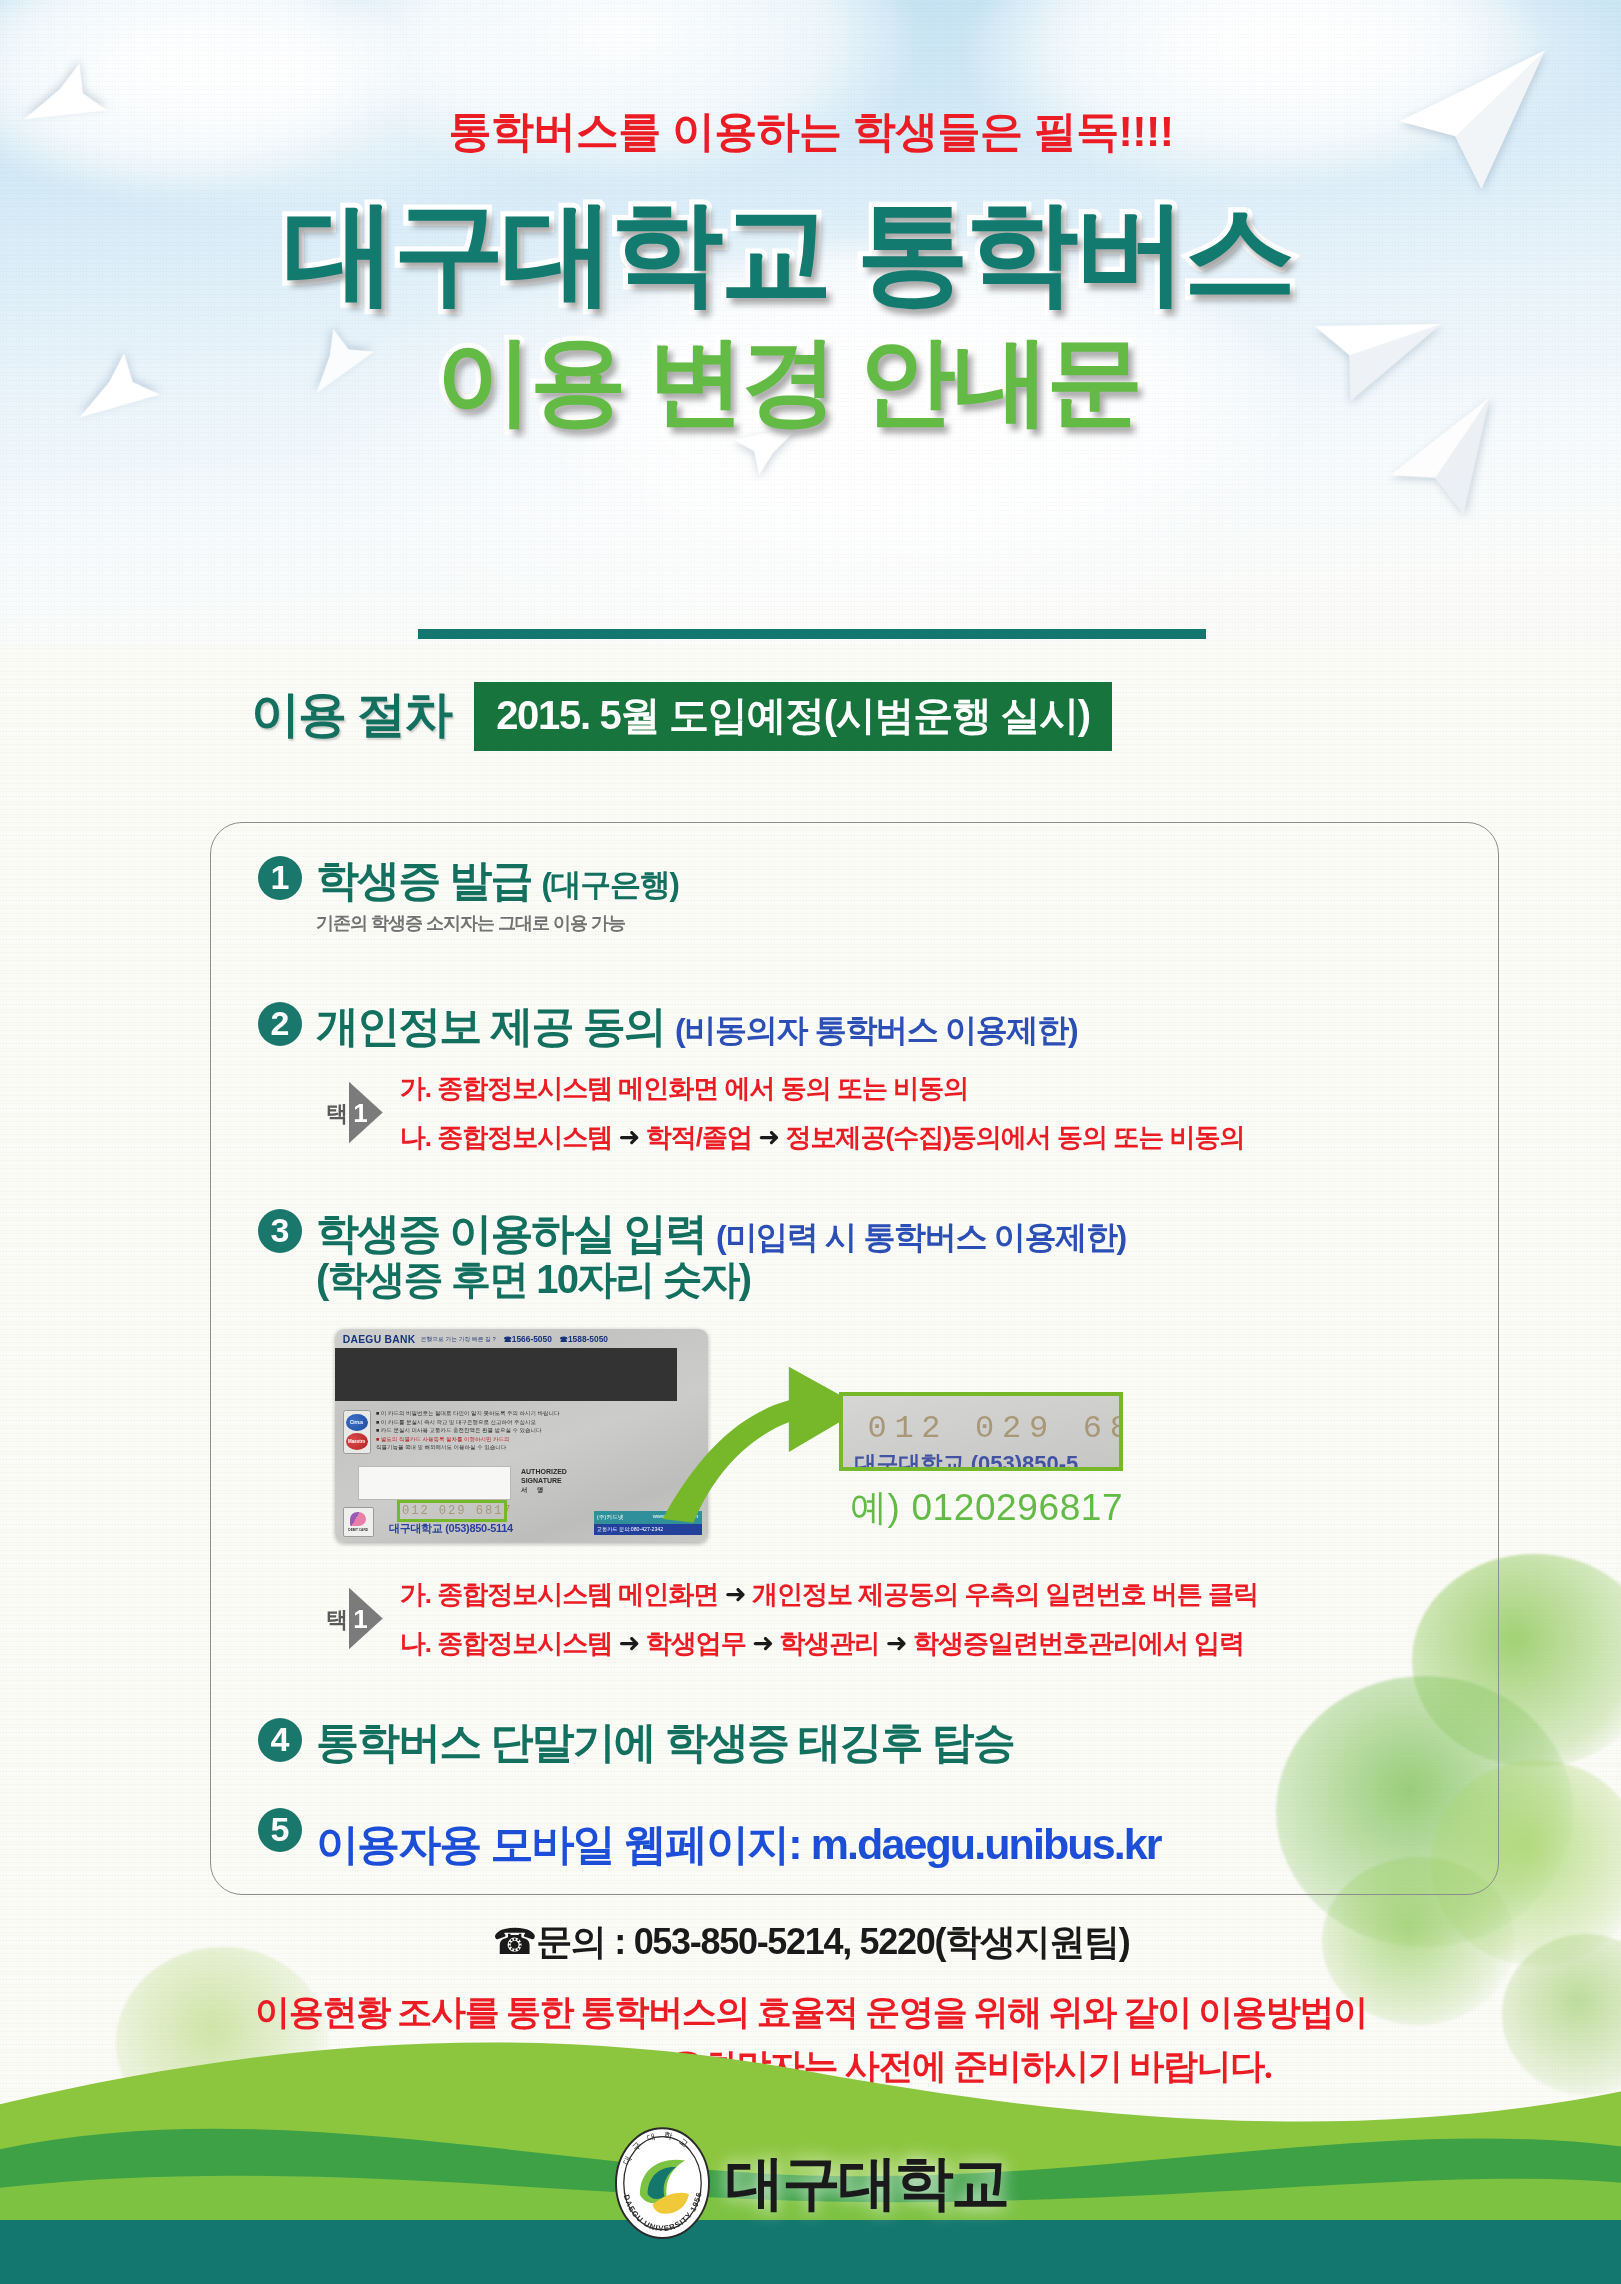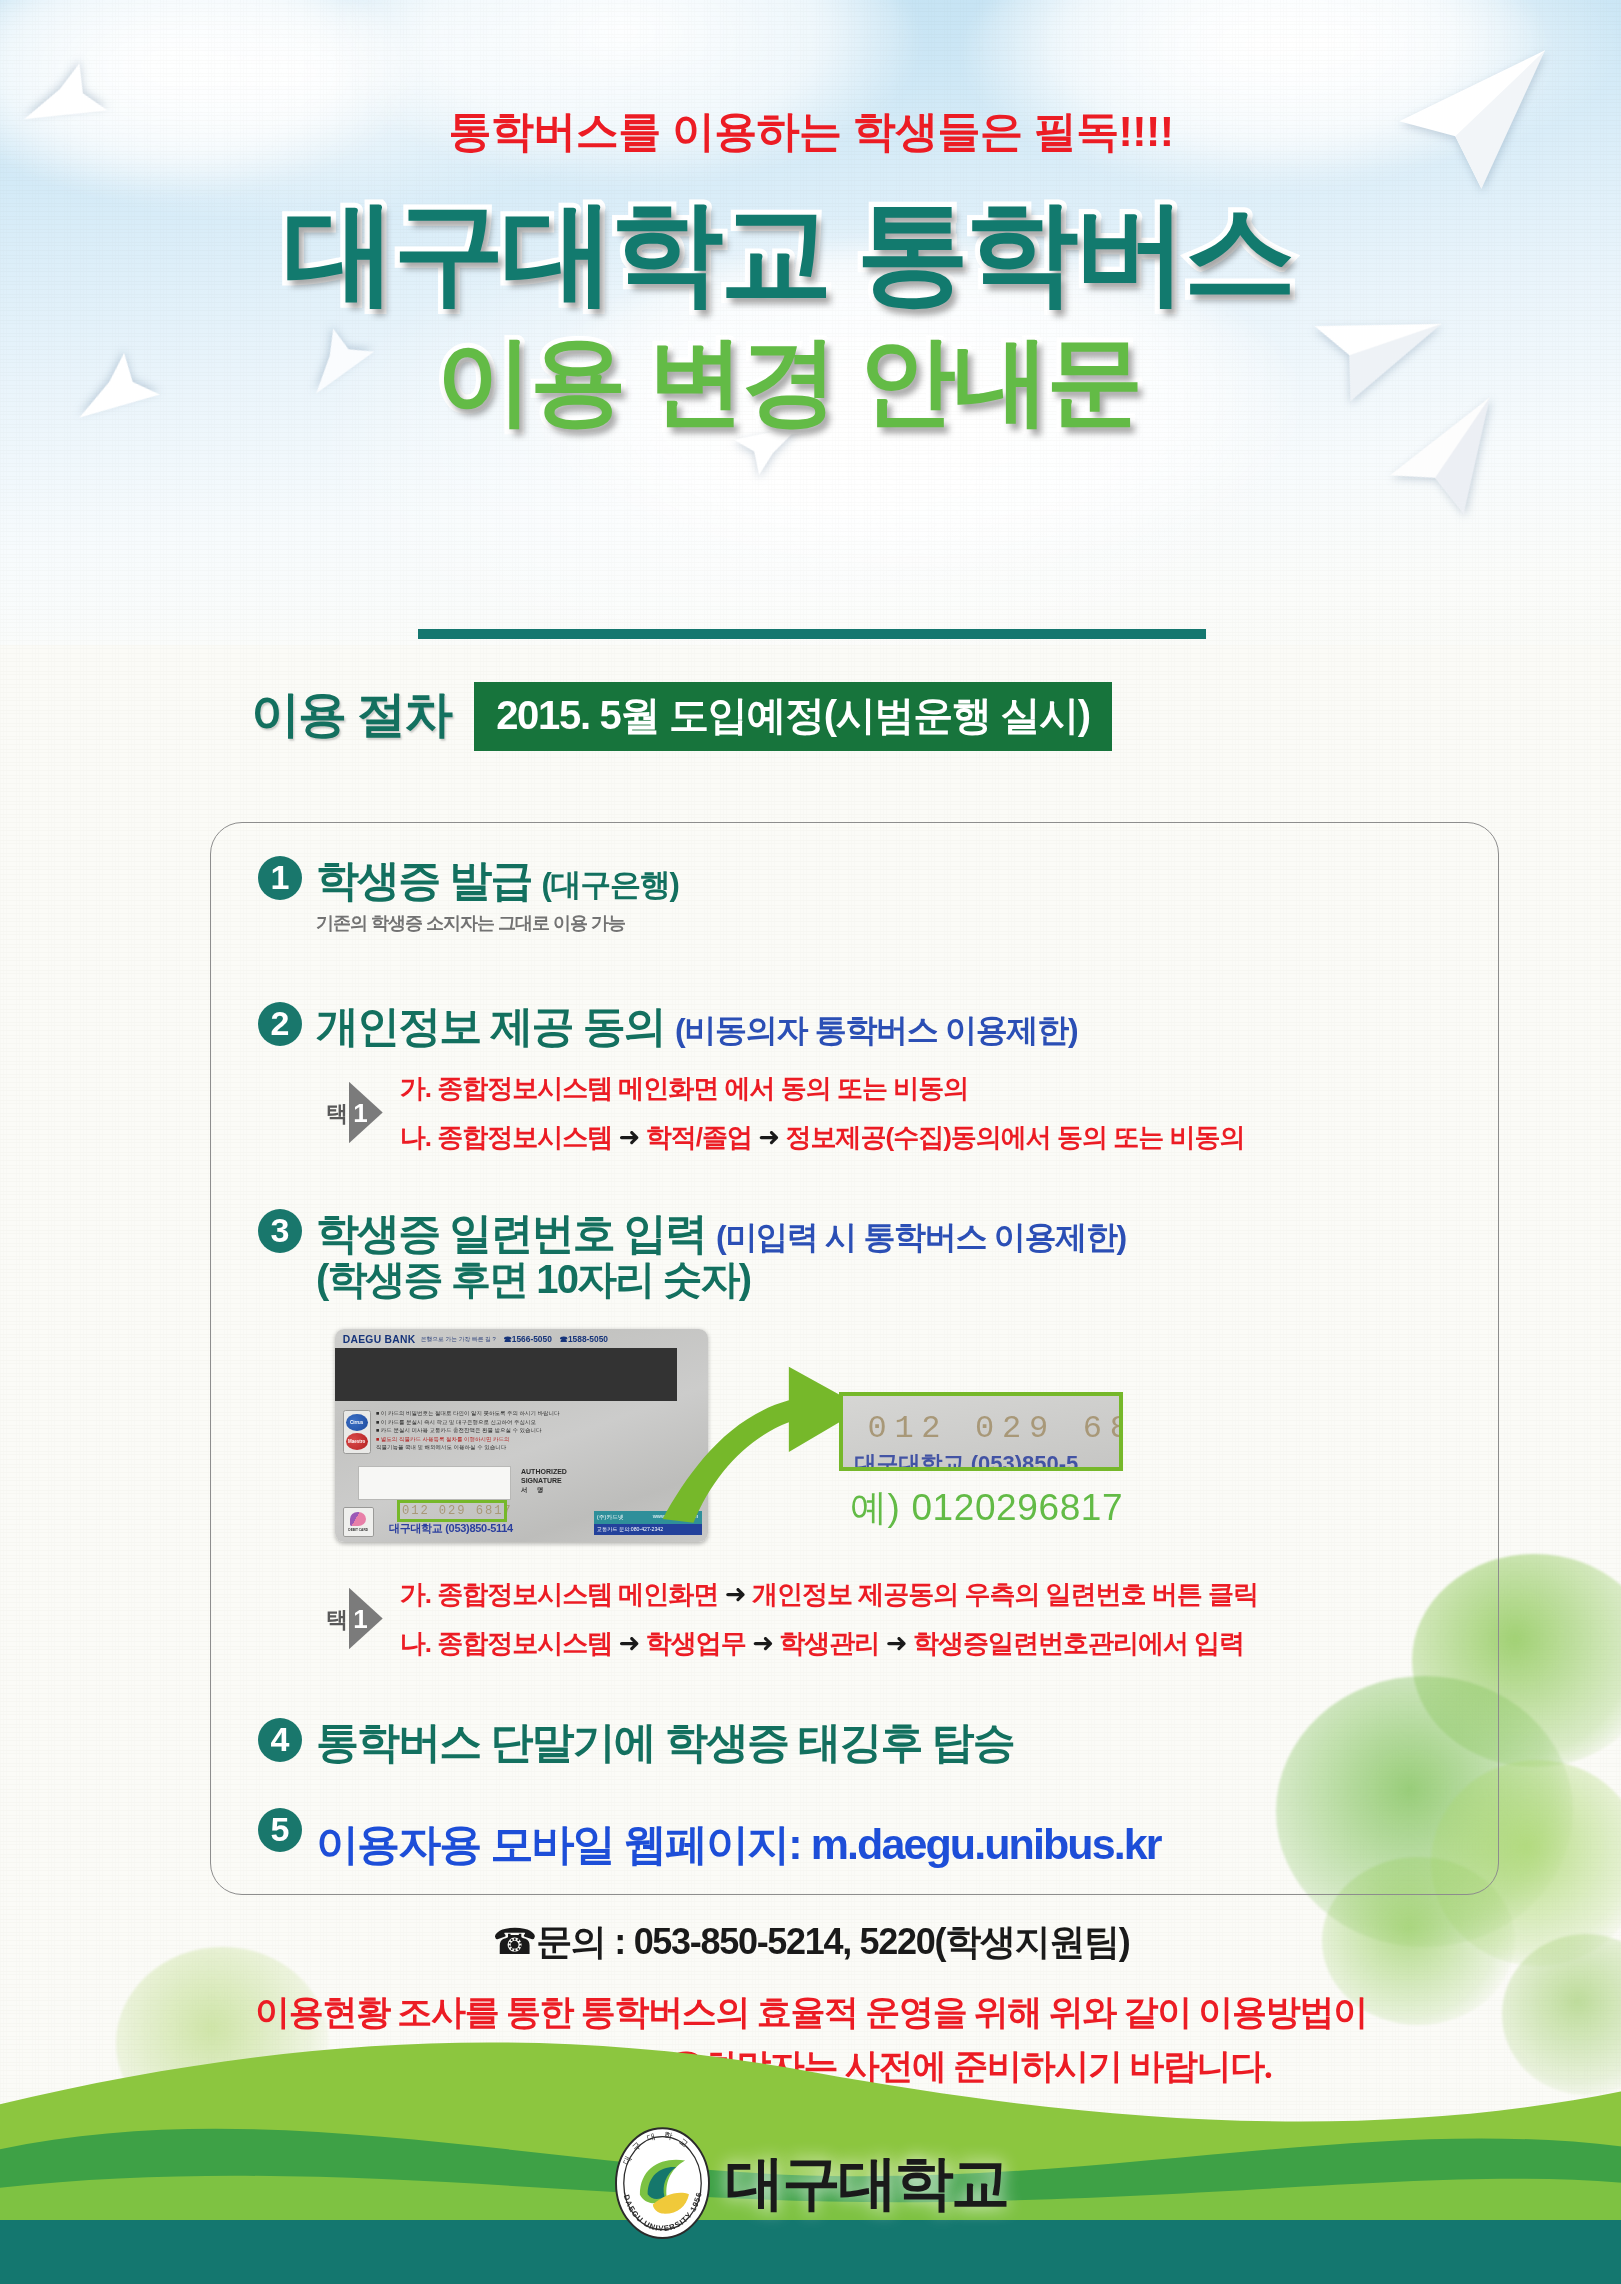--- a/index.html
+++ b/index.html
@@ -357,21 +357,21 @@
       <div class="c-line">
         <span>나. 종합정보시스템</span><span class="arrow-gl">➜</span><span>학적/졸업</span><span class="arrow-gl">➜</span><span>정보제공(수집)동의에서 동의 또는 비동의</span>
       </div>
     </div>
   </div>
 
   <div class="step" style="left:258px; top:1209px;">
     <div class="num">3</div>
     <div class="step-head">
       <div class="s-main">
-        <span>학생증 일련번호 입력</span>
+        <span>학생증 이용하실 입력</span>
         <span class="s-paren-blue">(미입력 시 통학버스 이용제한)</span>
       </div>
       <div class="s-line2">(학생증 후면 10자리 숫자)</div>
     </div>
   </div>
 
   <div class="card-area">
     <div class="bankcard">
       <div class="bc-head">
         <span class="bc-bank">DAEGU BANK</span>

